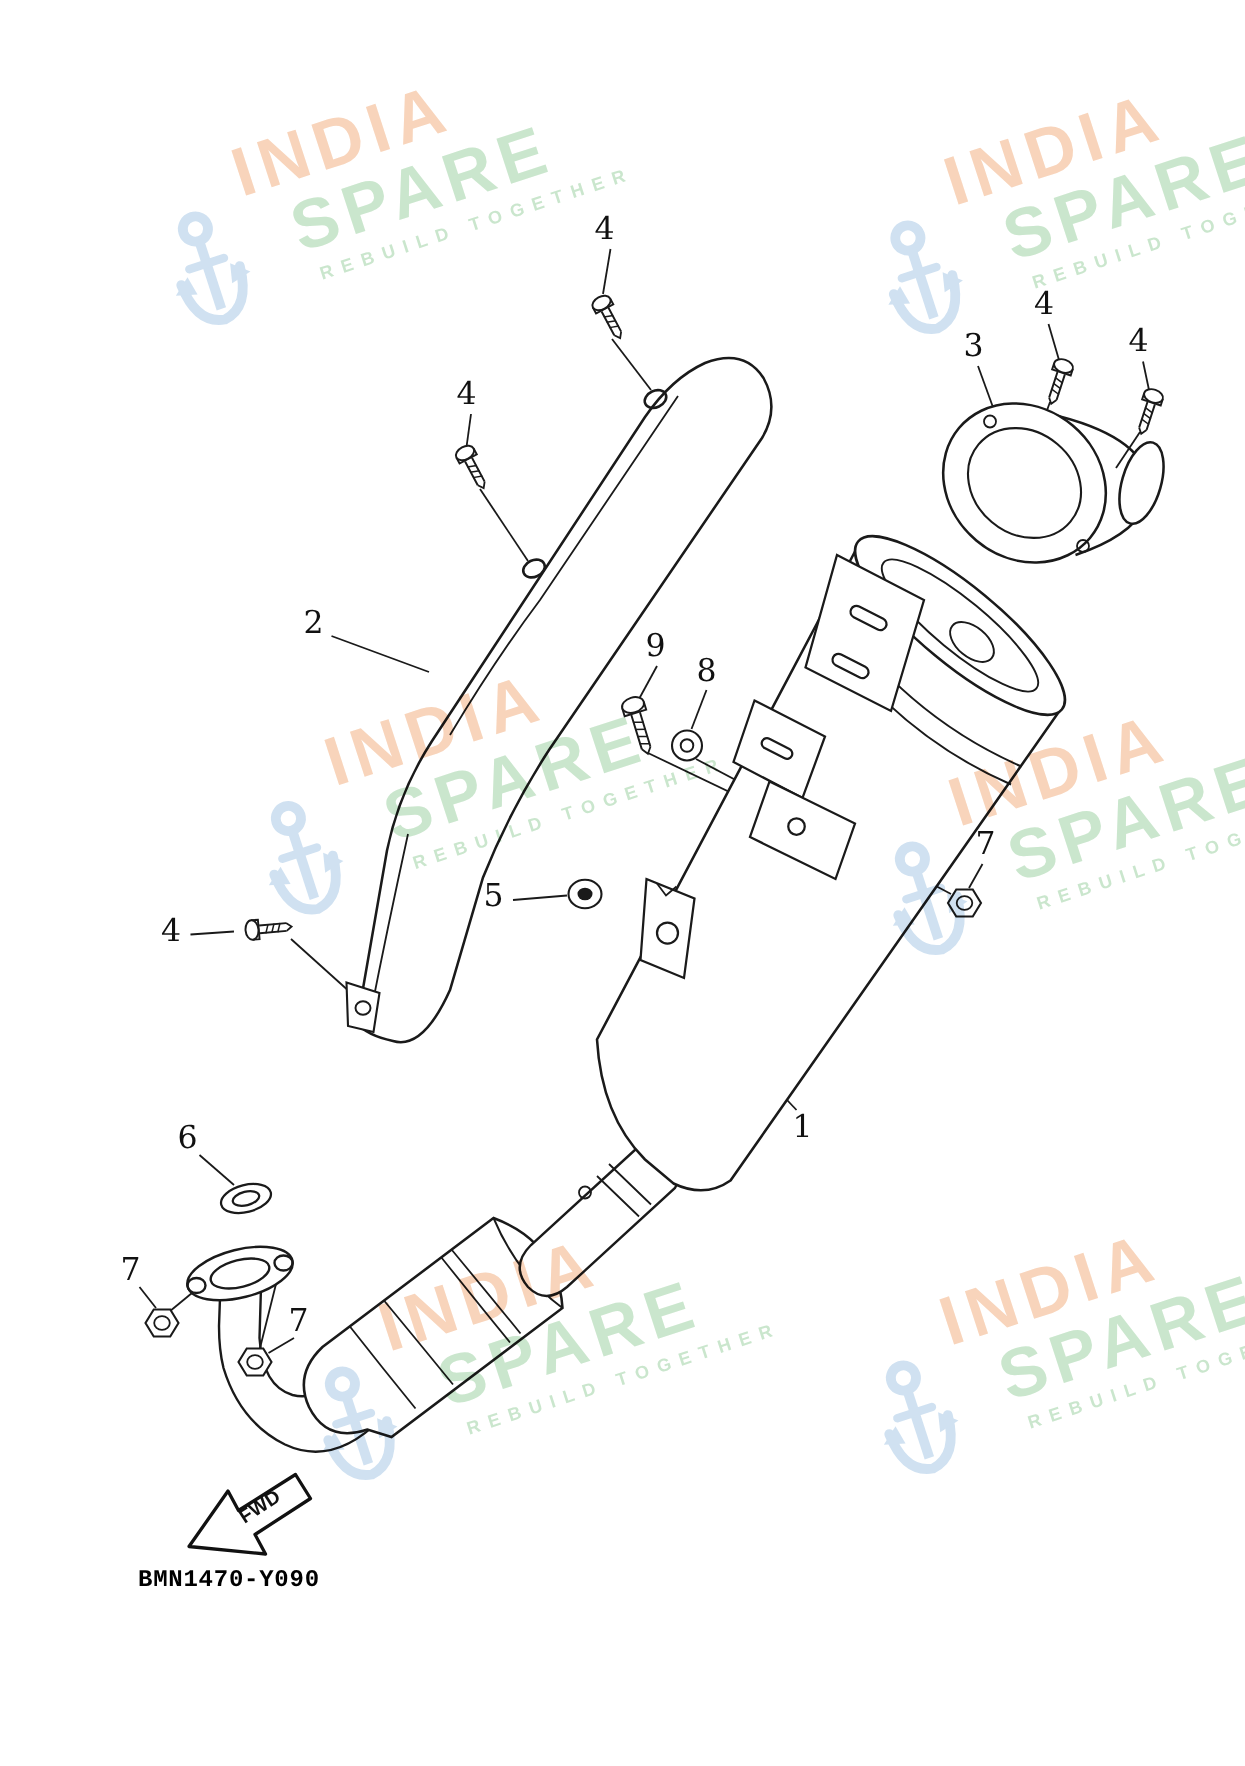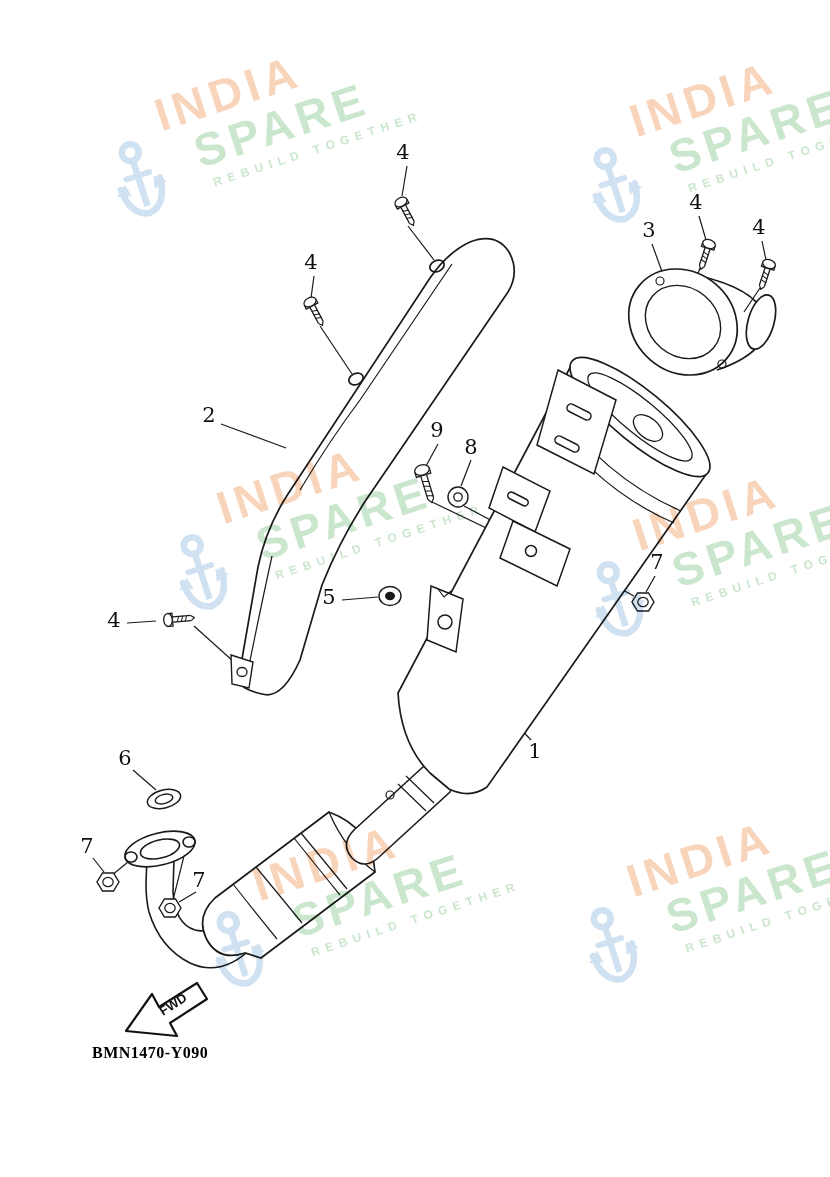--- a/index.html
+++ b/index.html
@@ -16,21 +16,21 @@
                color:var(--wm-orange,#f2b183);}
   .wm-text .l2{font-size:46px;font-weight:bold;letter-spacing:5px;line-height:1.02;
                margin-left:26px;color:var(--wm-green,#9fd2a4);}
   .wm-text .l3{font-size:12px;font-weight:bold;letter-spacing:6px;margin-left:34px;margin-top:3px;
                color:var(--wm-green,#9fd2a4);}
   .callout-layer{position:absolute;inset:0;z-index:3;pointer-events:none;}
   .callout{position:absolute;transform:translate(-50%,-50%);
            font-family:"DejaVu Serif",serif;font-size:21px;color:#111;}
   .part-code{position:absolute;left:92px;top:1044px;z-index:3;color:#000;
              font-size:16px;font-weight:bold;letter-spacing:.5px;
-             font-family:Liberation Serif, serif;}
+             font-family:Liberation Mono, monospace;}
 </style>
 </head>
 <body>
 
 <div class="stage">
 
   <svg class="diagram" width="830" height="1177" viewBox="0 0 830 1177">
     <defs>
       <g id="screw">
         <path d="M -2.6,5 L -2.6,23 M 2.6,5 L 2.6,23" stroke="#1a1a1a" stroke-width="1.3" fill="none"></path>

